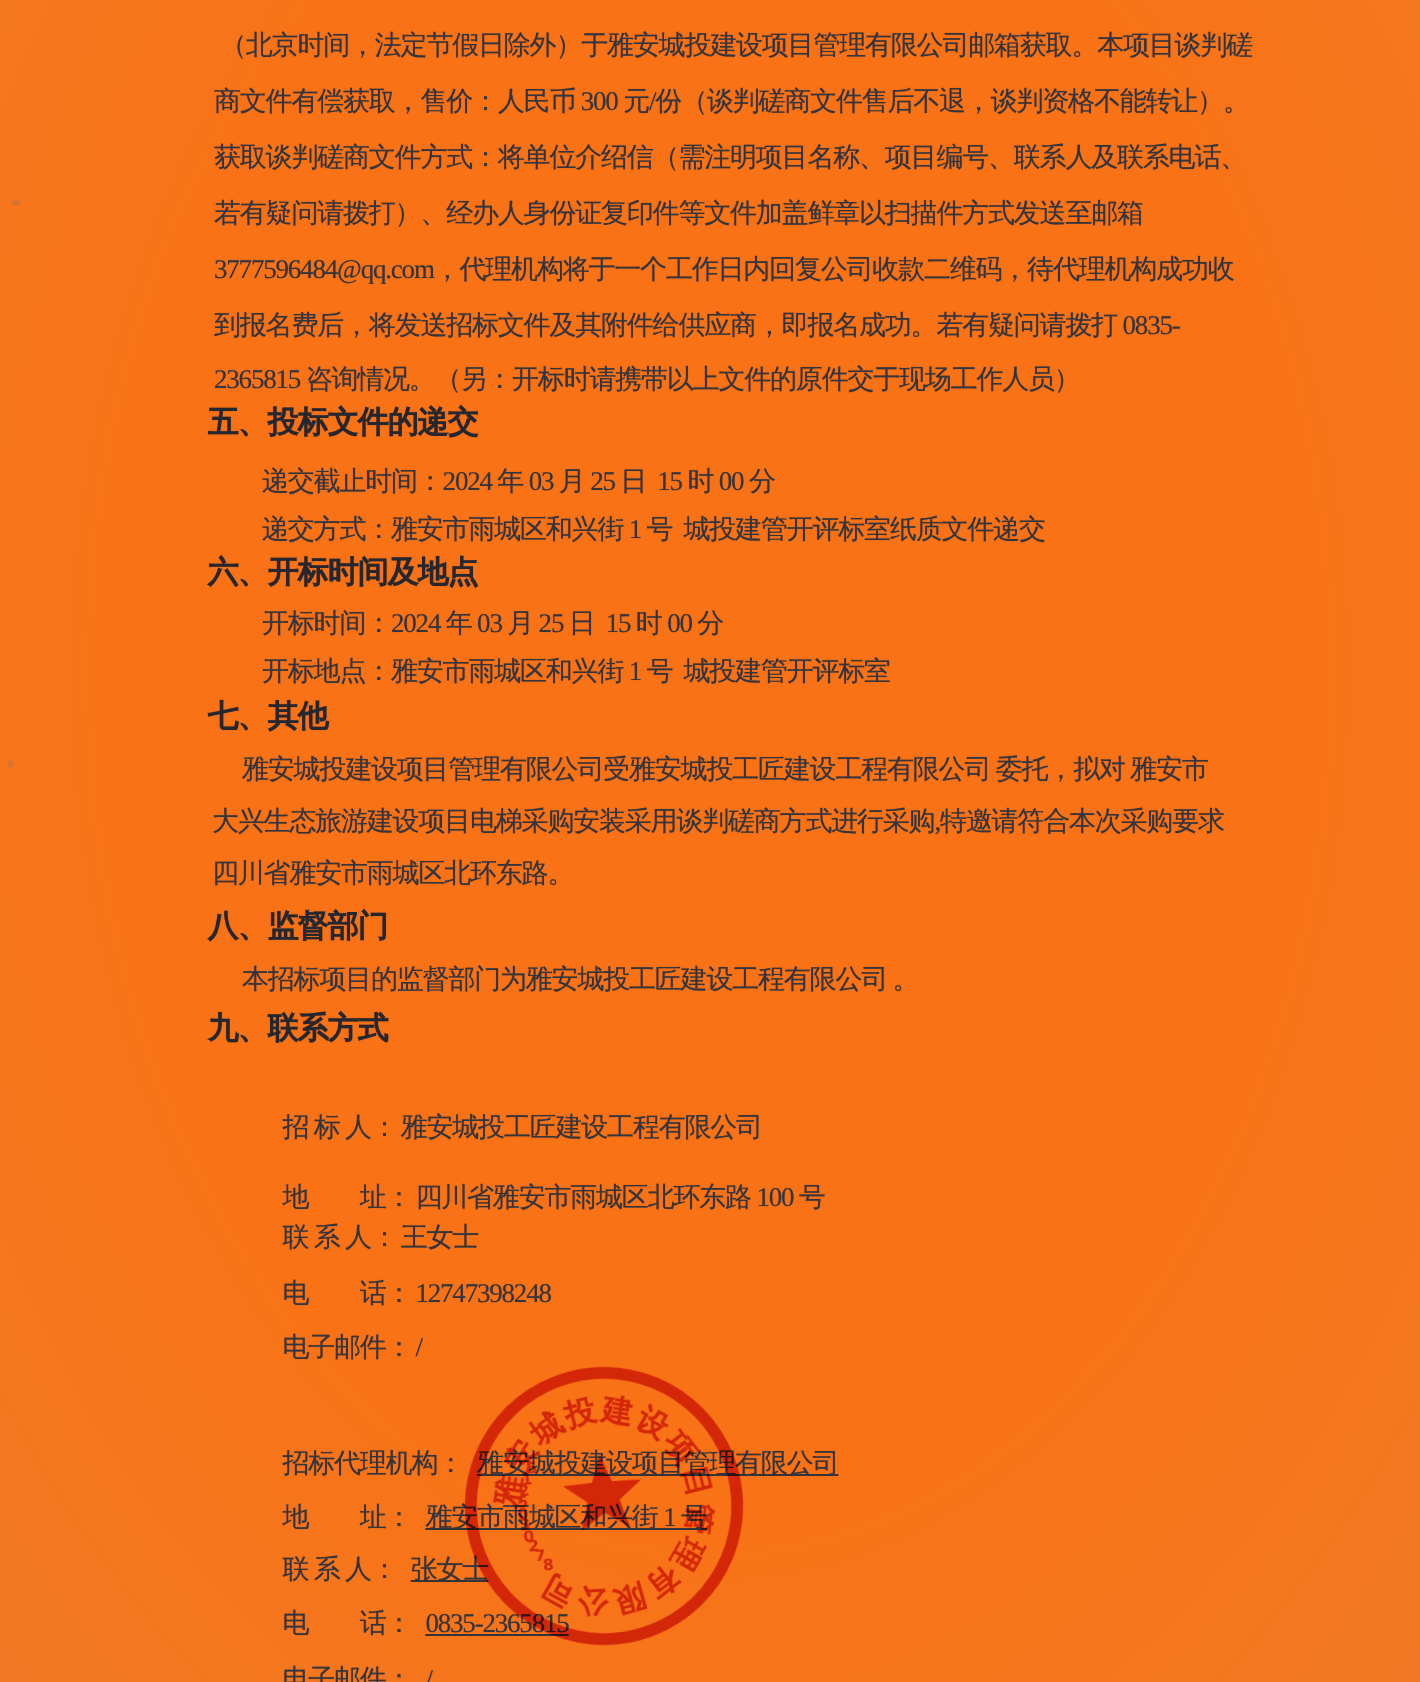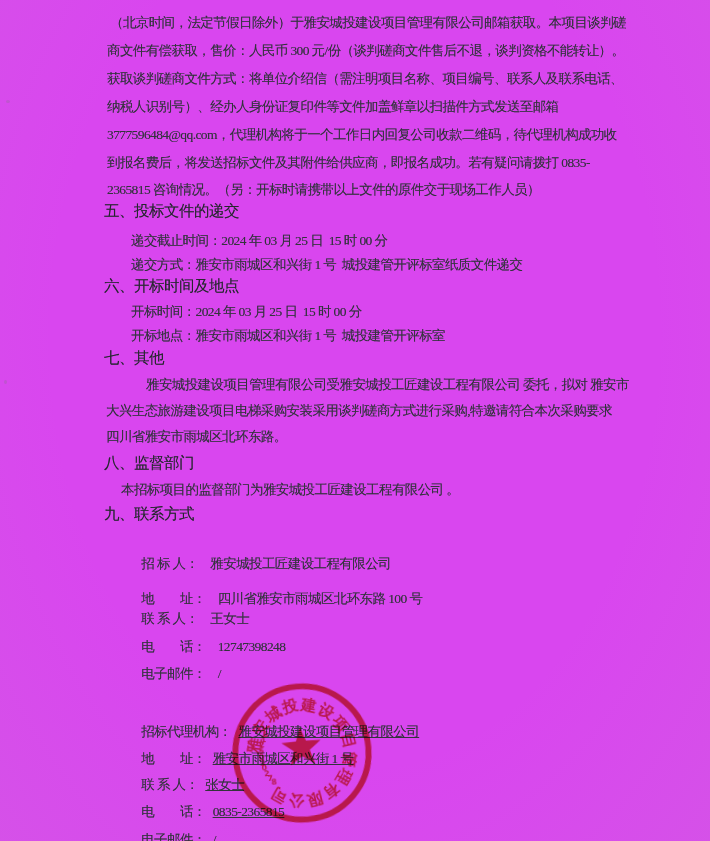--- a/index.html
+++ b/index.html
@@ -1,46 +1,46 @@
 <!DOCTYPE html>
 <html style="--seal-color: #d5423e;"><head>
 <meta charset="utf-8">
 <style>
   html,body{margin:0;padding:0;background:#e8e8e8;}
   .page{
     position:relative;
     width:710px;height:841px;
     margin:0 auto;
-    background:#d946ef;
+    background:#f97316;
     overflow:hidden;
     font-family:"Liberation Serif","DejaVu Serif",serif;
     color:#33343c;
   }
   .scan-tint{
     position:absolute;inset:0;pointer-events:none;
     background:
       radial-gradient(ellipse at 50% 40%, rgba(255,255,255,0) 60%, rgba(180,178,172,0.10) 100%);
   }
   .ln{
     position:absolute;
     white-space:pre;
     font-size:13.5px;
     letter-spacing:-0.6px;
     line-height:18px;
     text-shadow:0 0 0.5px rgba(40,40,60,0.45);
   }
   .heading{
     font-family:"DejaVu Sans","Liberation Sans",sans-serif;
-    font-weight:normal;
+    font-weight:bold;
     font-size:15.5px;
     letter-spacing:-0.5px;
     color:#26272e;
   }
   .row .lbl{display:inline-block;}
-  .row .val{margin-left:12px;}
+  .row .val{margin-left:2px;}
   .agency-row .val{margin-left:7px;text-decoration:underline;}
   .seal{
     position:absolute;
     left:228px;top:670px;
     width:148px;height:166px;
     transform:rotate(-5deg);
     opacity:0.9;
     mix-blend-mode:multiply;
     filter:blur(0.3px);
   }
@@ -69,41 +69,41 @@
 </head>
 <body>
 
 <div class="page">
   <div class="scan-tint"></div>
 
   <div>
     <div class="ln" style="left:110px;top:14px">（北京时间，法定节假日除外）于雅安城投建设项目管理有限公司邮箱获取。本项目谈判磋</div>
     <div class="ln" style="left:107px;top:42px">商文件有偿获取，售价：人民币 300 元/份（谈判磋商文件售后不退，谈判资格不能转让）。</div>
     <div class="ln" style="left:107px;top:70px">获取谈判磋商文件方式：将单位介绍信（需注明项目名称、项目编号、联系人及联系电话、</div>
-    <div class="ln" style="left:107px;top:98px">纳税人识别号）、经办人身份证复印件等文件加盖鲜章以扫描件方式发送至邮箱</div>
+    <div class="ln" style="left:107px;top:98px">若有疑问请拨打）、经办人身份证复印件等文件加盖鲜章以扫描件方式发送至邮箱</div>
     <div class="ln" style="left:107px;top:126px">3777596484@qq.com，代理机构将于一个工作日内回复公司收款二维码，待代理机构成功收</div>
     <div class="ln" style="left:107px;top:154px">到报名费后，将发送招标文件及其附件给供应商，即报名成功。若有疑问请拨打 0835-</div>
     <div class="ln" style="left:107px;top:181px">2365815 咨询情况。（另：开标时请携带以上文件的原件交于现场工作人员）</div>
   </div>
 
   <div>
     <div class="ln heading" style="left:104px;top:202px">五、投标文件的递交</div>
     <div class="ln" style="left:131px;top:232px">递交截止时间：2024 年 03 月 25 日  15 时 00 分</div>
     <div class="ln" style="left:131px;top:256px">递交方式：雅安市雨城区和兴街 1 号  城投建管开评标室纸质文件递交</div>
   </div>
 
   <div>
     <div class="ln heading" style="left:104px;top:277px">六、开标时间及地点</div>
     <div class="ln" style="left:131px;top:303px">开标时间：2024 年 03 月 25 日  15 时 00 分</div>
     <div class="ln" style="left:131px;top:327px">开标地点：雅安市雨城区和兴街 1 号  城投建管开评标室</div>
   </div>
 
   <div>
     <div class="ln heading" style="left:104px;top:349px">七、其他</div>
-    <div class="ln" style="left:146px;top:376px">雅安城投建设项目管理有限公司受雅安城投工匠建设工程有限公司 委托，拟对 雅安市</div>
+    <div class="ln" style="left:121px;top:376px">雅安城投建设项目管理有限公司受雅安城投工匠建设工程有限公司 委托，拟对 雅安市</div>
     <div class="ln" style="left:106px;top:402px">大兴生态旅游建设项目电梯采购安装采用谈判磋商方式进行采购,特邀请符合本次采购要求</div>
     <div class="ln" style="left:106px;top:428px">四川省雅安市雨城区北环东路。</div>
   </div>
 
   <div>
     <div class="ln heading" style="left:104px;top:454px">八、监督部门</div>
     <div class="ln" style="left:121px;top:481px">本招标项目的监督部门为雅安城投工匠建设工程有限公司 。</div>
   </div>
 
   <div>

